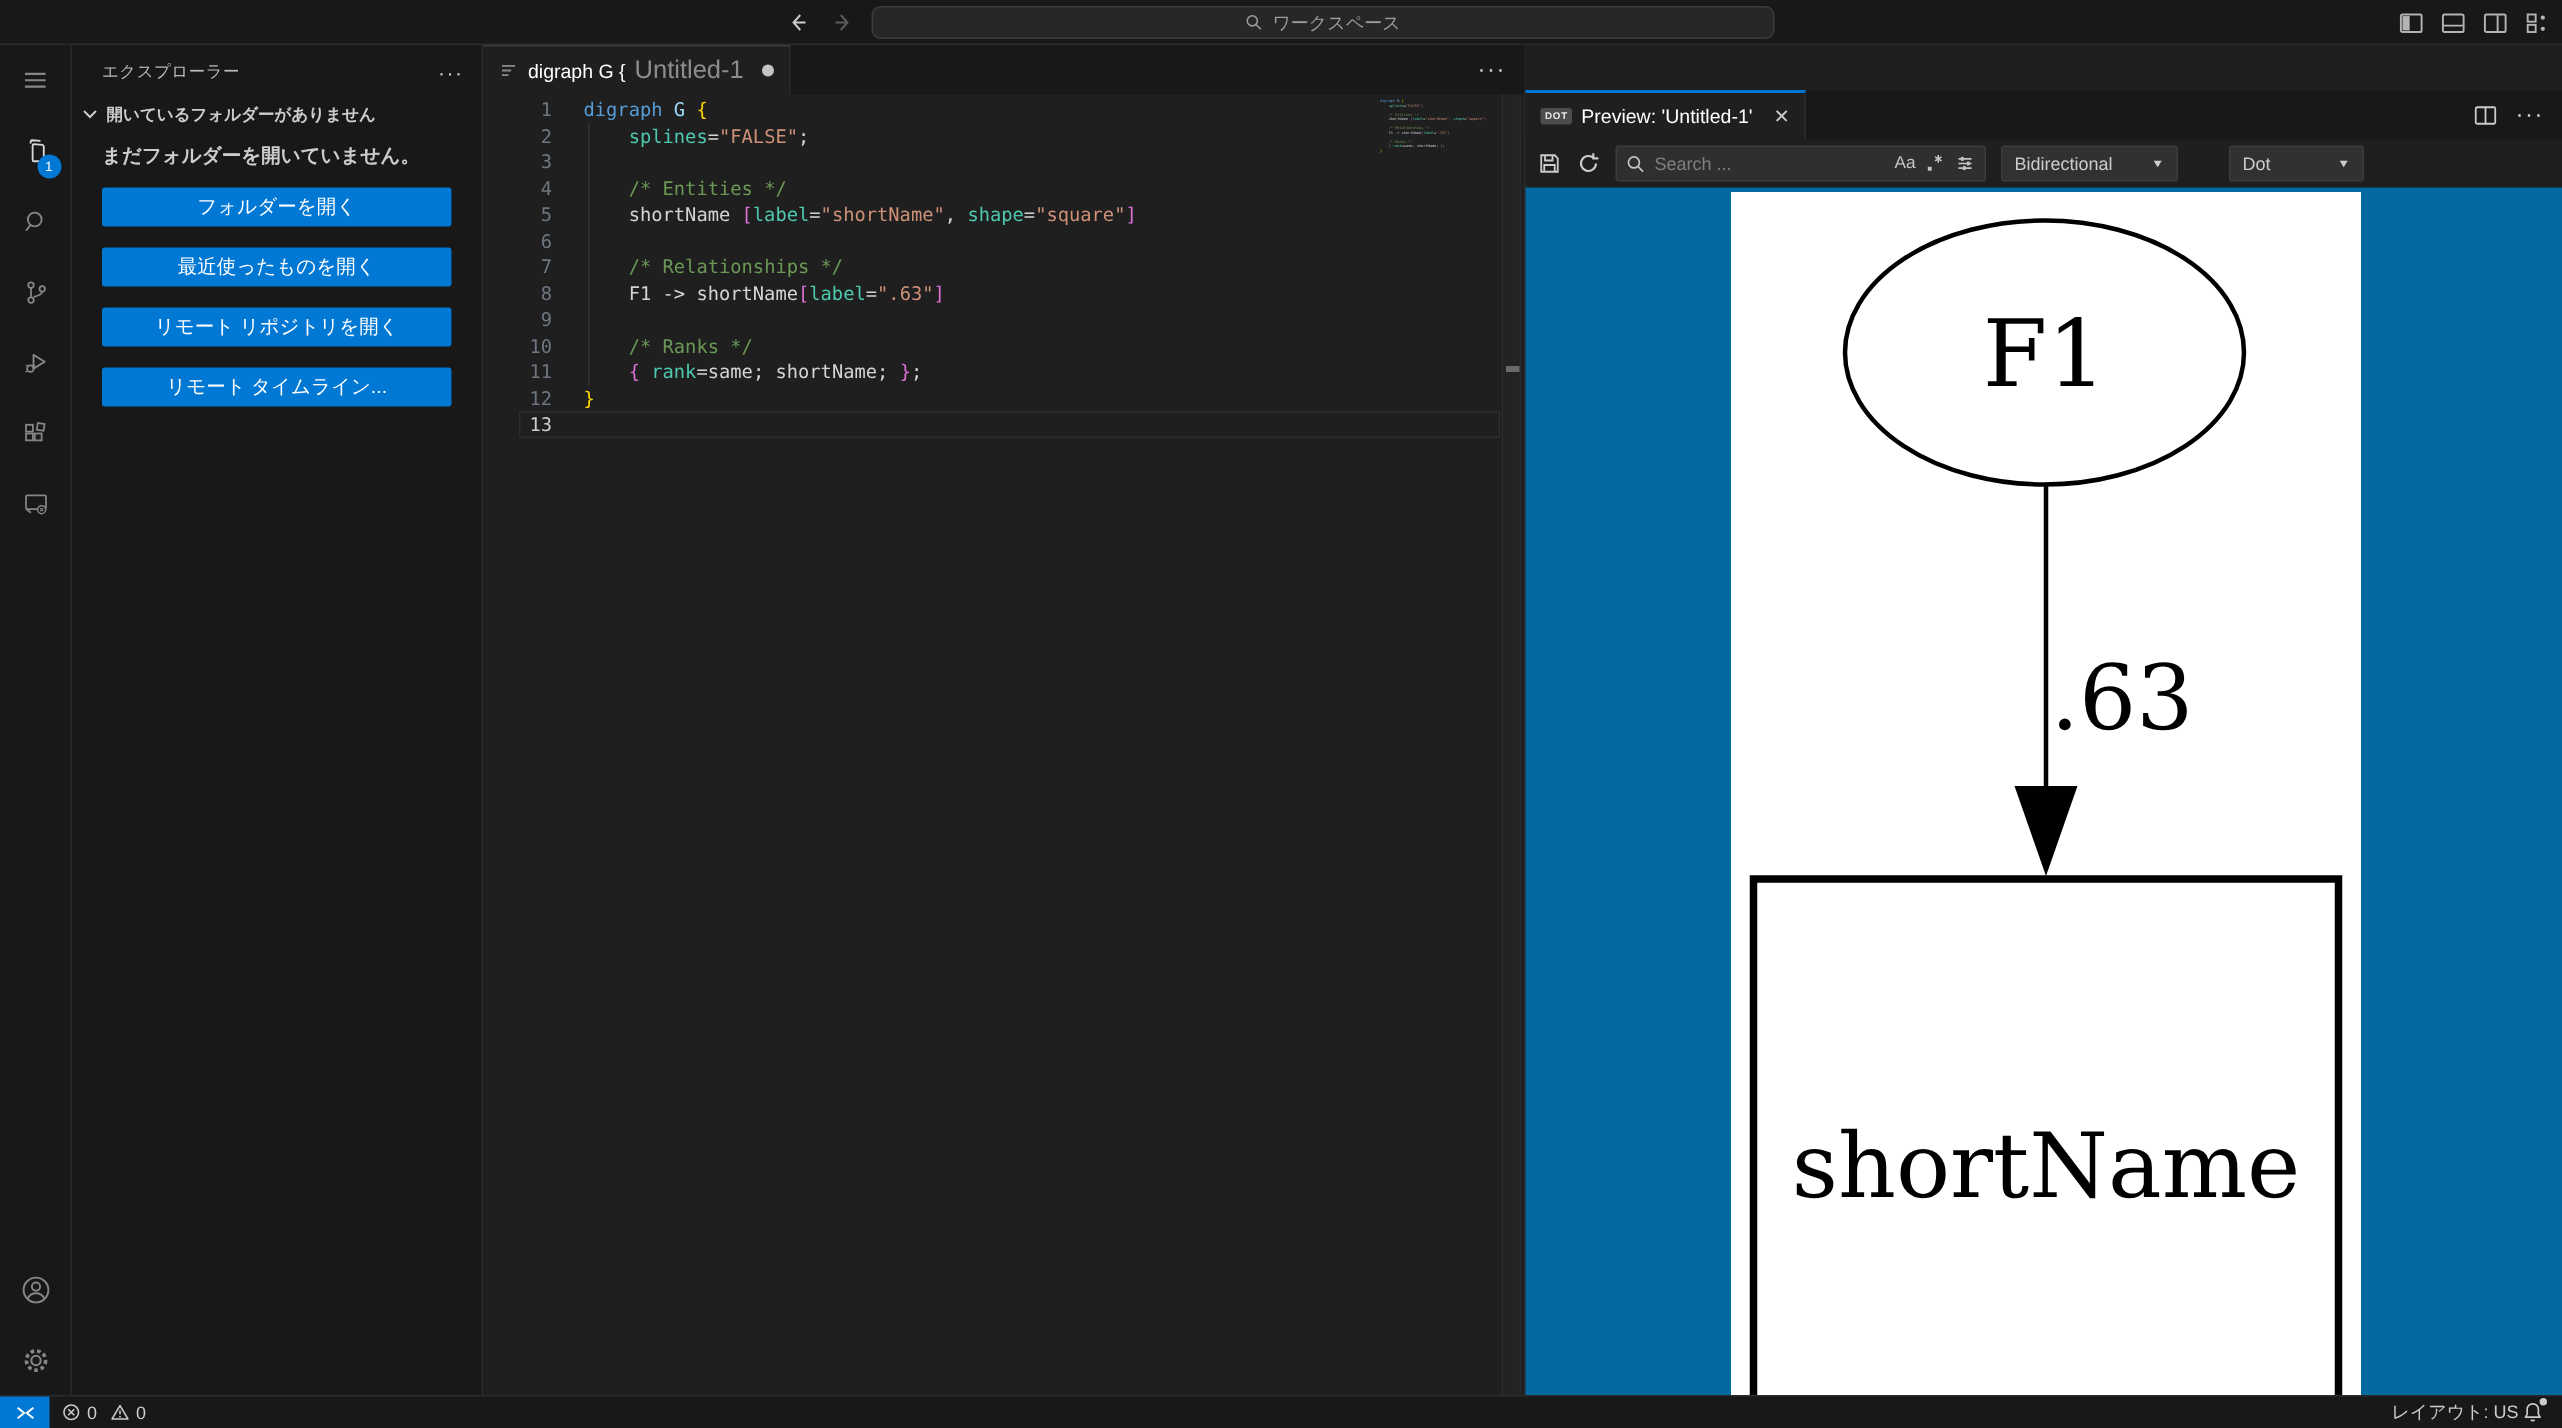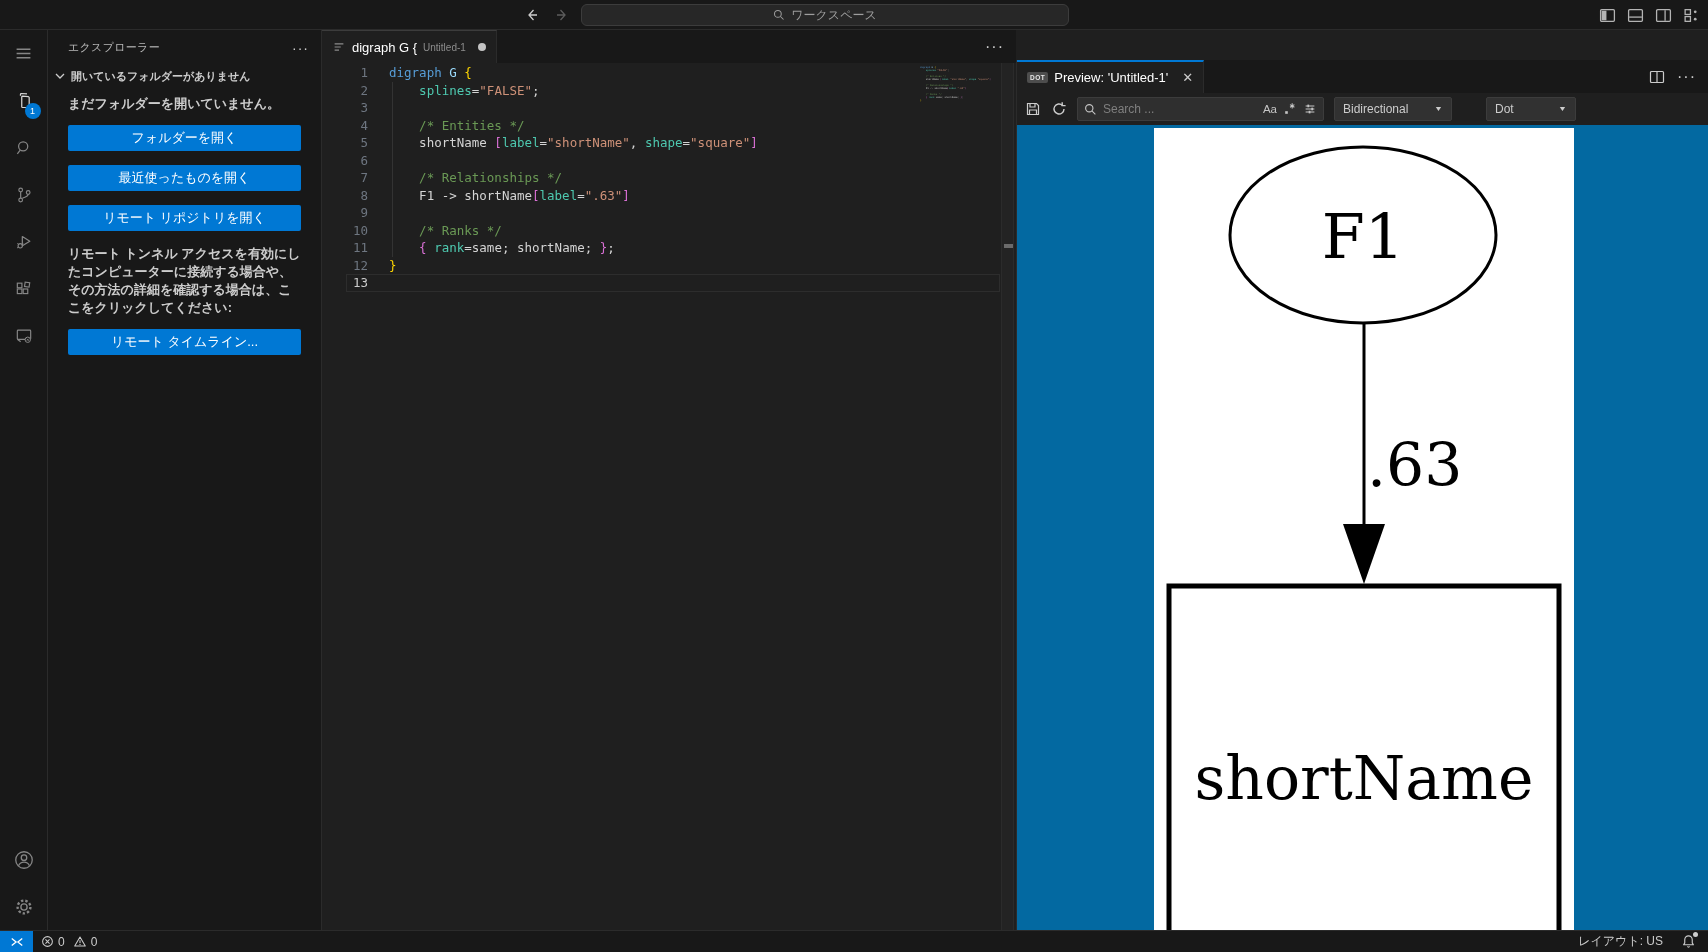--- a/index.html
+++ b/index.html
@@ -3,21 +3,21 @@
 <meta charset="utf-8">
 <style>
   * { box-sizing: border-box; margin: 0; padding: 0; }
   html,body { width:1708px; height:952px; overflow:hidden; }
   body { background:#1f1f1f; font-family:"Liberation Sans", sans-serif; color:#cccccc; position:relative; }
   svg { display:block; }
 
   
   .titlebar { position:absolute; left:0; top:0; width:1708px; height:30px; background:#181818; border-bottom:1px solid #2b2b2b; }
   .nav-arrows { position:absolute; left:524px; top:0; height:30px; display:flex; align-items:center; gap:14px; }
-  .command-center { position:absolute; left:581px; top:4px; width:488px; height:22px; background:#272727; border:1px solid #3c3c3c; border-radius:6px; display:flex; align-items:center; justify-content:center; gap:6px; color:#9d9d9d; font-size:12px; }
+  .command-center { position:absolute; left:581px; top:4px; width:602px; height:22px; background:#272727; border:1px solid #3c3c3c; border-radius:6px; display:flex; align-items:center; justify-content:center; gap:6px; color:#9d9d9d; font-size:12px; }
   .layout-controls { position:absolute; right:8px; top:0; height:30px; display:flex; align-items:center; gap:11px; }
   .layout-controls svg { opacity:.85; }
 
   
   .activitybar { position:absolute; left:0; top:30px; width:48px; height:900px; background:#181818; border-right:1px solid #2b2b2b; display:flex; flex-direction:column; align-items:center; }
   .ab-item { width:48px; height:47px; display:flex; align-items:center; justify-content:center; color:#868686; position:relative; }
   .ab-item.active { color:#d7d7d7; }
   .ab-spacer { flex:1; }
   .ab-badge { position:absolute; right:7px; bottom:5px; width:16px; height:16px; border-radius:50%; background:#0078d4; color:#ffffff; font-size:9px; display:flex; align-items:center; justify-content:center; }
 
@@ -29,21 +29,21 @@
   .sb-body { padding:8px 20px 0 20px; font-size:13px; line-height:18px; color:#cccccc; }
   .sb-body p { margin-bottom:12px;font-weight:bold; }
   .sb-btn { display:block; width:100%; height:26px; background:#0078d4; border:none; border-radius:2px; color:#ffffff; font-size:13px; font-family:inherit; margin:0 0 14px 0; cursor:pointer; }
   .sb-bottom { position:absolute; left:0; bottom:22px; width:100%; }
   .sb-pane { height:22px; border-top:1px solid #2b2b2b; display:flex; align-items:center; gap:4px; padding-left:4px; font-size:11px; font-weight:bold; color:#cccccc; background:#181818; }
 
   
   .editor-group { position:absolute; left:322px; top:30px; width:694px; height:900px; background:#1f1f1f; }
   .tabbar { position:absolute; left:0; top:0; width:100%; height:33px; background:#181818; display:flex; align-items:stretch; }
   .tab { display:flex; align-items:center; gap:6px; padding:0 10px; background:#1f1f1f; border-right:1px solid #2b2b2b; border-top:1px solid #3c3c3c; font-size:13px; color:#ffffff; }
-  .tab .tab-desc { color:#8c8c8c; font-size:10px; }
+  .tab .tab-desc { color:#8c8c8c; font-size:17px; }
   .tab-dirty { width:8px; height:8px; border-radius:50%; background:#c4c4c4; margin-left:6px; }
   .tabbar-actions { margin-left:auto; display:flex; align-items:center; gap:12px; padding-right:12px; color:#cccccc; }
   .dots { font-size:16px; letter-spacing:1px; color:#cccccc; }
 
   
   .code-area { position:absolute; left:0; top:33px; width:694px; height:867px; font-family:"DejaVu Sans Mono", monospace; font-size:12.5px; line-height:17.5px; }
   .gutter { position:absolute; left:0; top:1px; width:46px; text-align:right; color:#6e7681; user-select:none; }
   .gutter div.cur { color:#cccccc; }
   .code-lines { position:absolute; left:67px; top:1px; white-space:pre; }
   .indent-guide { position:absolute; left:70px; top:19px; width:1px; height:175px; background:#333333; }
@@ -202,21 +202,20 @@
           <path d="M4 6l4 4 4-4" stroke="currentColor" stroke-width="1.3" fill="none"></path>
         </svg>
     </span>
     <span>開いているフォルダーがありません</span>
   </div>
   <div class="sb-body">
     <p>まだフォルダーを開いていません。</p>
     <button class="sb-btn">フォルダーを開く</button>
     <button class="sb-btn" style="margin-top:2px;">最近使ったものを開く</button>
     <button class="sb-btn">リモート リポジトリを開く</button>
-    <p>リモート トンネル アクセスを有効にしたコンピューターに接続する場合や、その方法の詳細を確認する場合は、ここをクリックしてください:</p>
     <button class="sb-btn">リモート タイムライン...</button>
   </div>
 </div>
 
 <div class="editor-group">
   <div class="tabbar">
     <div class="tab">
       <span style="color:#8c8c8c;">
         <svg width="14" height="14" viewBox="0 0 16 16">
             <path d="M3 4.5h10M3 8h7M3 11.5h5" stroke="currentColor" stroke-width="1.4"></path>
@@ -350,21 +349,21 @@
         <path d="M5.5 5.5l5 5M10.5 5.5l-5 5" stroke="#cccccc" stroke-width="1.3"></path>
       </svg>
     <span>0</span>
     <svg width="14" height="13" viewBox="0 0 16 16" style="margin-left:4px;">
         <path d="M8 2.5 14.5 13.5H1.5z" stroke="#cccccc" stroke-width="1.3" fill="none" stroke-linejoin="round"></path>
         <path d="M8 6.5v3.2" stroke="#cccccc" stroke-width="1.3"></path>
         <circle cx="8" cy="11.6" r=".8" fill="#cccccc"></circle>
       </svg>
     <span>0</span>
   </div>
-  <div style="margin-left:auto; display:flex; align-items:center; gap:18px; padding-right:12px;text-align:center;">
+  <div style="margin-left:auto; display:flex; align-items:center; gap:2px; padding-right:12px;text-align:center;">
     <span>レイアウト: US</span>
     <span style="position:relative;">
       <svg width="15" height="15" viewBox="0 0 16 16">
           <path d="M8 2a4 4 0 0 0-4 4v3.5L2.8 11.5h10.4L12 9.5V6a4 4 0 0 0-4-4z" stroke="#cccccc" stroke-width="1.2" fill="none" stroke-linejoin="round"></path>
           <path d="M6.8 13.2a1.3 1.3 0 0 0 2.4 0" stroke="#cccccc" stroke-width="1.2" fill="none"></path>
         </svg>
       <span style="position:absolute; right:-2px; top:-2px; width:5px; height:5px; border-radius:50%; background:#cccccc;"></span>
     </span>
   </div>
 </div>

